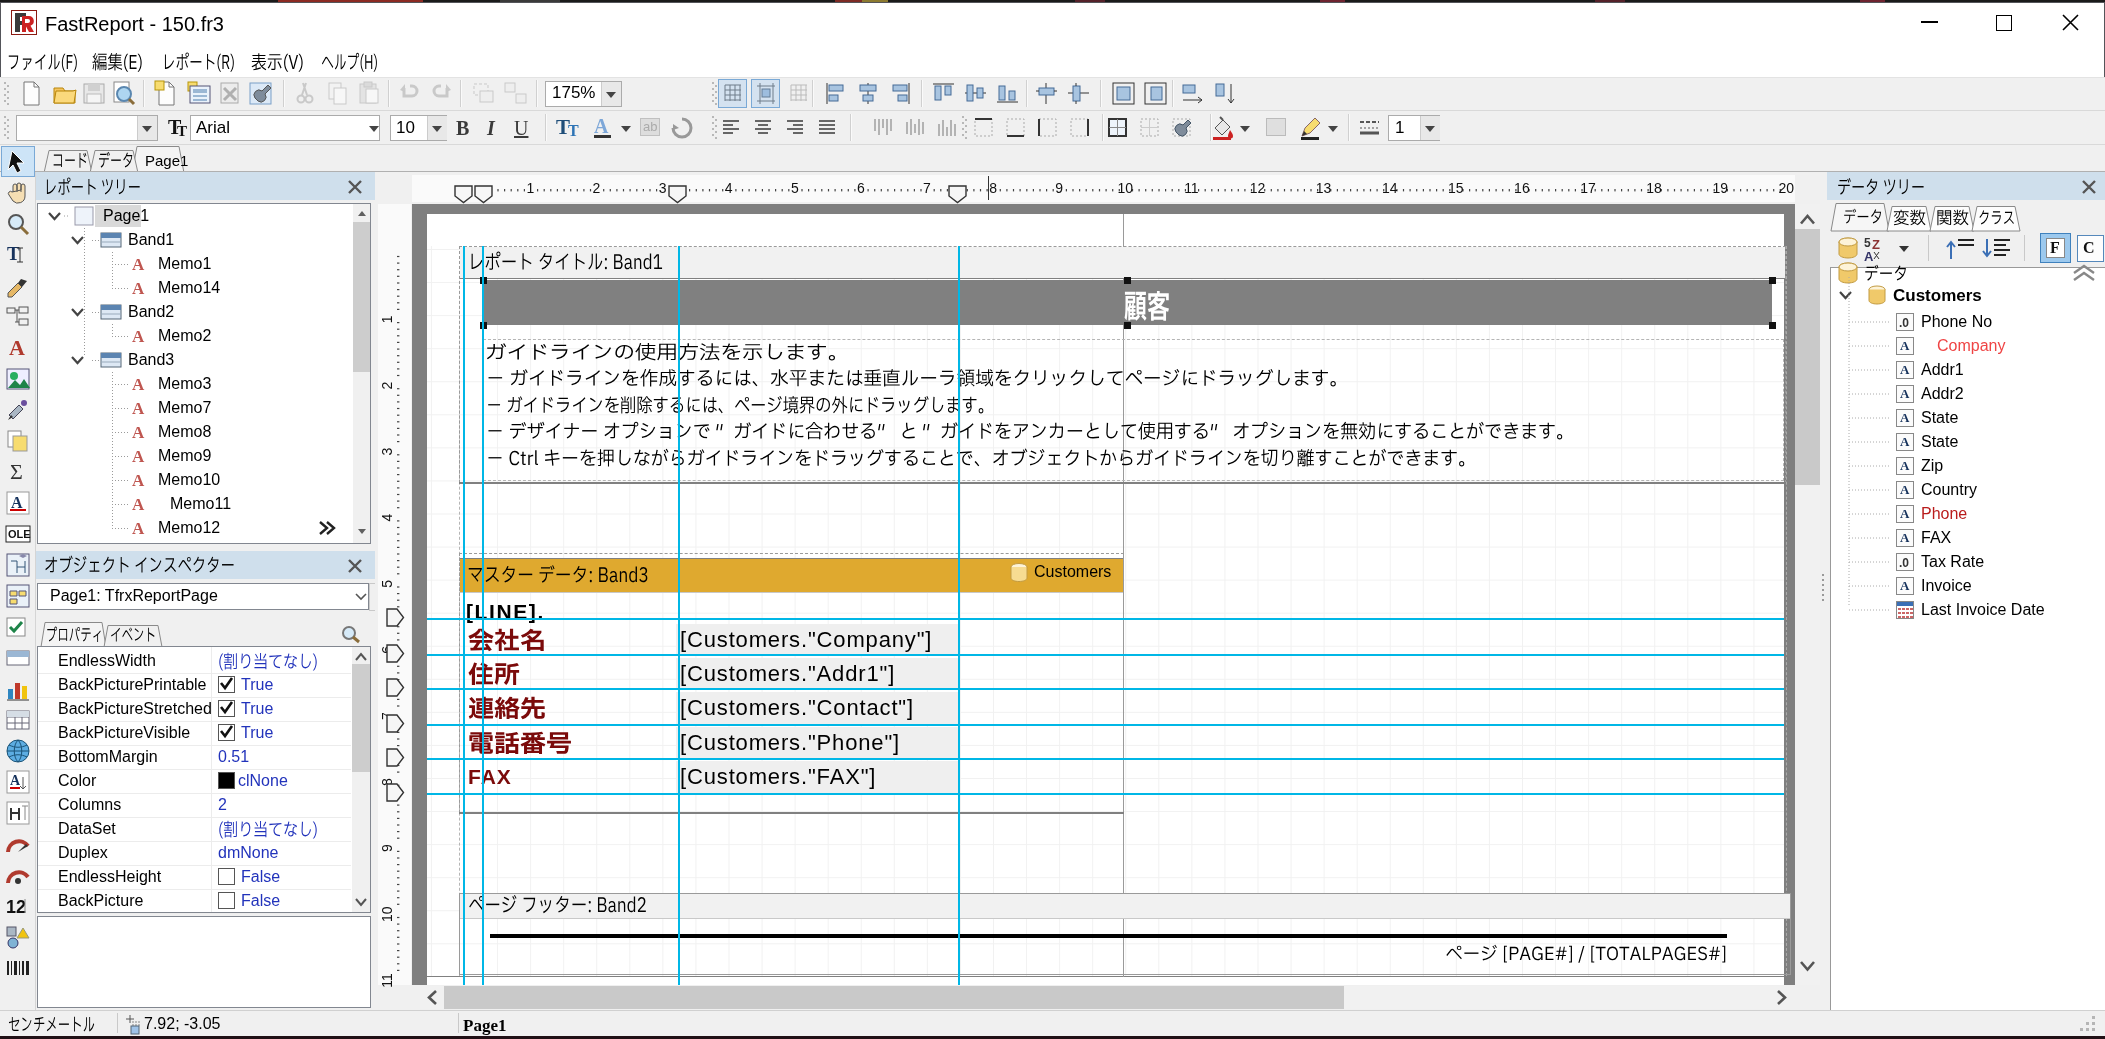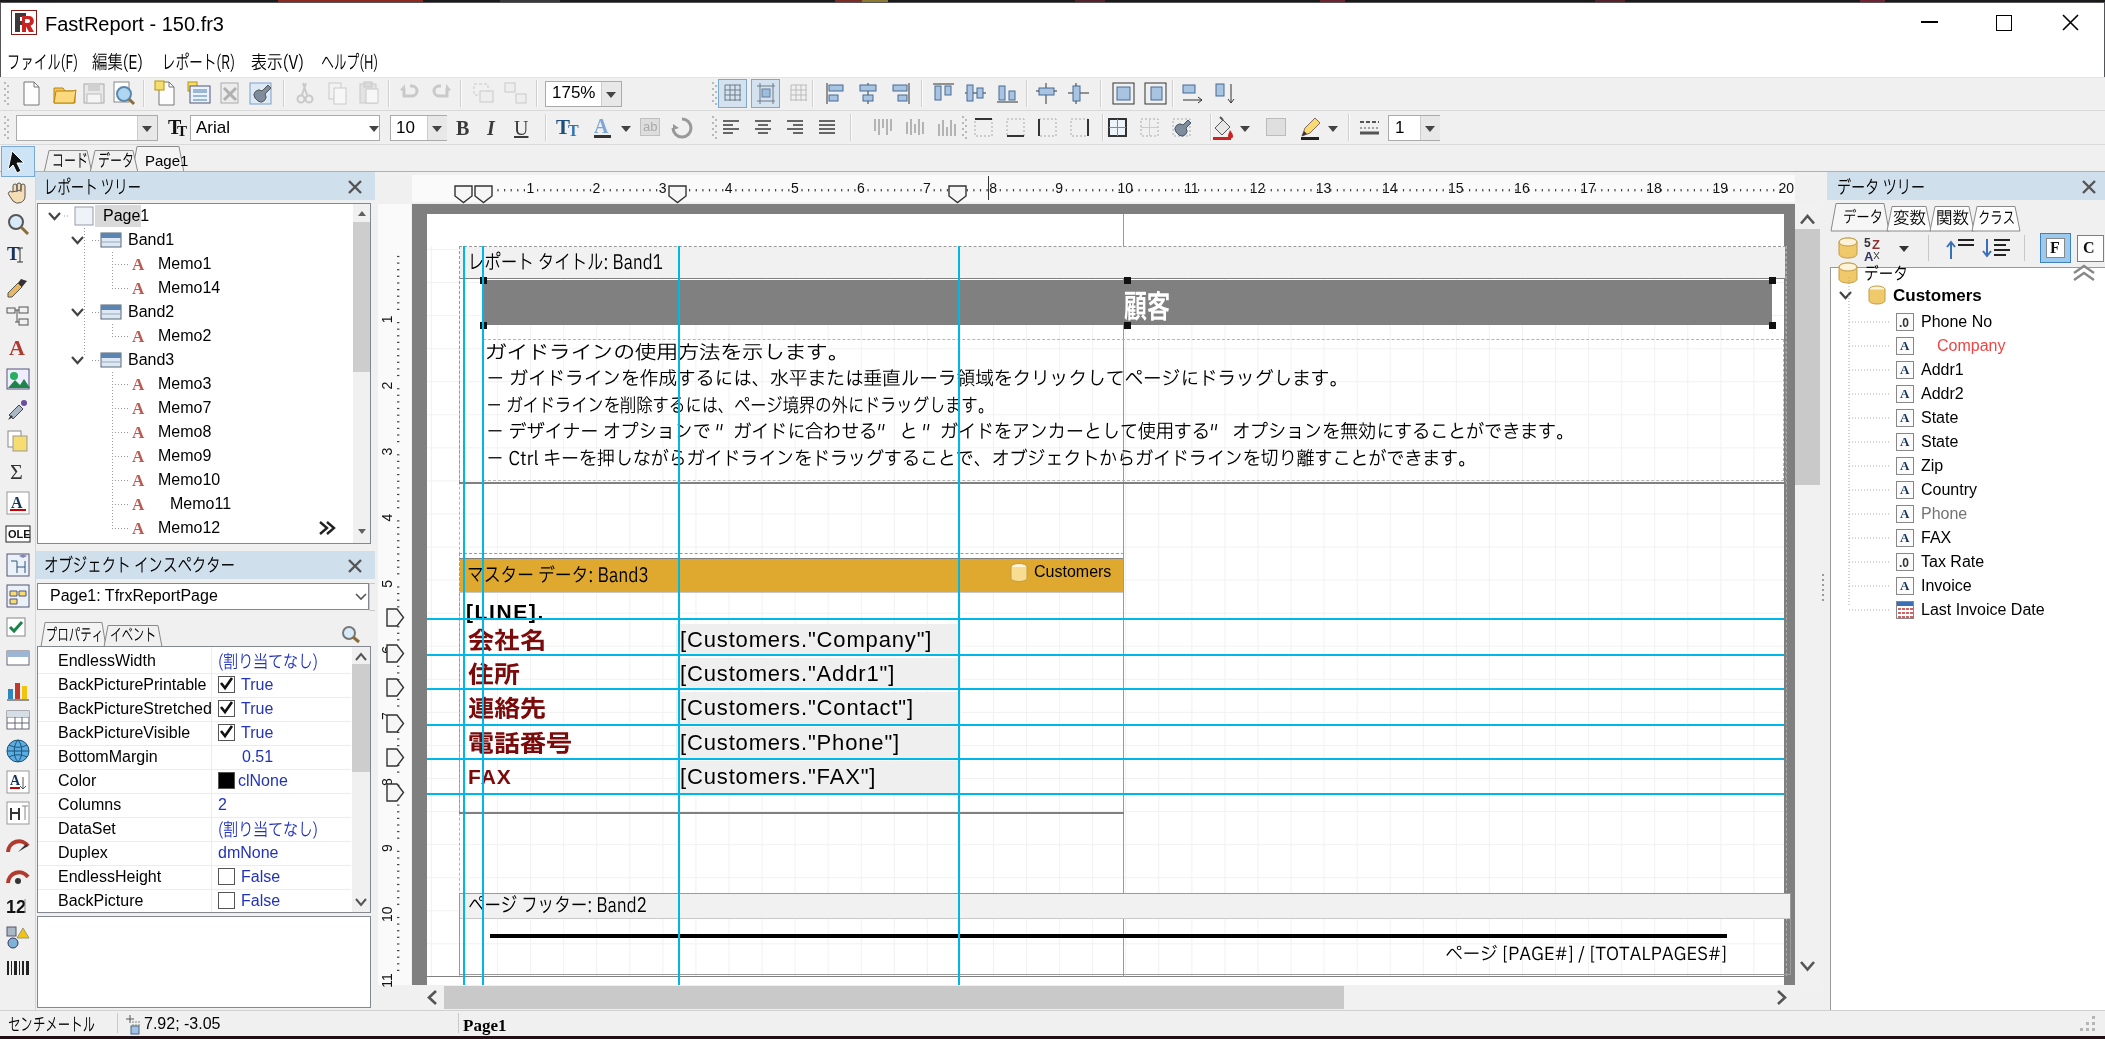--- a/index.html
+++ b/index.html
@@ -954,21 +954,21 @@
 <div class="a" style="left:241px;top:699px;font:normal 16px 'Liberation Sans',sans-serif;color:#2233bb;line-height:20px;white-space:pre;">True</div>
 <div class="a" style="left:58px;top:723px;font:normal 16px 'Liberation Sans',sans-serif;color:#000;line-height:20px;white-space:pre;">BackPictureVisible</div>
 <div class="a" style="left:38px;top:745px;width:313px;height:1px;background:#ececec"></div>
 <div class="a" style="left:218px;top:724px;width:17px;height:17px;background:#fff;border:1px solid #555"></div>
 <svg class="a" style="left:219px;top:725px" width="15" height="13">
     <path d="M2 6l4 5 7-10" stroke="#111" stroke-width="2.6" fill="none"></path>
   </svg>
 <div class="a" style="left:241px;top:723px;font:normal 16px 'Liberation Sans',sans-serif;color:#2233bb;line-height:20px;white-space:pre;">True</div>
 <div class="a" style="left:58px;top:747px;font:normal 16px 'Liberation Sans',sans-serif;color:#000;line-height:20px;white-space:pre;">BottomMargin</div>
 <div class="a" style="left:38px;top:769px;width:313px;height:1px;background:#ececec"></div>
-<div class="a" style="left:218px;top:747px;font:normal 16px 'Liberation Sans',sans-serif;color:#2233bb;line-height:20px;white-space:pre;margin-left:24px;">0.51</div>
+<div class="a" style="left:218px;top:747px;font:normal 16px 'Liberation Sans',sans-serif;color:#2233bb;line-height:20px;white-space:pre;">0.51</div>
 <div class="a" style="left:58px;top:771px;font:normal 16px 'Liberation Sans',sans-serif;color:#000;line-height:20px;white-space:pre;">Color</div>
 <div class="a" style="left:38px;top:793px;width:313px;height:1px;background:#ececec"></div>
 <div class="a" style="left:218px;top:772px;width:17px;height:17px;background:#000;border:1px solid #555"></div>
 <div class="a" style="left:238px;top:771px;font:normal 16px 'Liberation Sans',sans-serif;color:#2233bb;line-height:20px;white-space:pre;">clNone</div>
 <div class="a" style="left:58px;top:795px;font:normal 16px 'Liberation Sans',sans-serif;color:#000;line-height:20px;white-space:pre;">Columns</div>
 <div class="a" style="left:38px;top:817px;width:313px;height:1px;background:#ececec"></div>
 <div class="a" style="left:218px;top:795px;font:normal 16px 'Liberation Sans',sans-serif;color:#2233bb;line-height:20px;white-space:pre;">2</div>
 <div class="a" style="left:58px;top:819px;font:normal 16px 'Liberation Sans',sans-serif;color:#000;line-height:20px;white-space:pre;">DataSet</div>
 <div class="a" style="left:38px;top:841px;width:313px;height:1px;background:#ececec"></div>
 <svg class="a" style="left:218.0px;top:821px;" width="102" height="22">
@@ -1889,21 +1889,21 @@
 <div class="a" style="left:1900px;top:434px;font:bold 13px 'Liberation Serif',serif;color:#16325c;line-height:16px;white-space:pre;">A</div>
 <div class="a" style="left:1921px;top:432px;font:normal 16px 'Liberation Sans',sans-serif;color:#000;line-height:20px;white-space:pre;">State</div>
 <div class="a" style="left:1896px;top:457px;width:18px;height:18px;background:#fbfbfb;border:1px solid #888"></div>
 <div class="a" style="left:1900px;top:458px;font:bold 13px 'Liberation Serif',serif;color:#16325c;line-height:16px;white-space:pre;">A</div>
 <div class="a" style="left:1921px;top:456px;font:normal 16px 'Liberation Sans',sans-serif;color:#000;line-height:20px;white-space:pre;">Zip</div>
 <div class="a" style="left:1896px;top:481px;width:18px;height:18px;background:#fbfbfb;border:1px solid #888"></div>
 <div class="a" style="left:1900px;top:482px;font:bold 13px 'Liberation Serif',serif;color:#16325c;line-height:16px;white-space:pre;">A</div>
 <div class="a" style="left:1921px;top:480px;font:normal 16px 'Liberation Sans',sans-serif;color:#000;line-height:20px;white-space:pre;">Country</div>
 <div class="a" style="left:1896px;top:505px;width:18px;height:18px;background:#fbfbfb;border:1px solid #888"></div>
 <div class="a" style="left:1900px;top:506px;font:bold 13px 'Liberation Serif',serif;color:#16325c;line-height:16px;white-space:pre;">A</div>
-<div class="a" style="left:1921px;top:504px;font:normal 16px 'Liberation Sans',sans-serif;color:#737373;line-height:20px;white-space:pre;">Phone</div>
+<div class="a" style="left:1921px;top:504px;font:normal 16px 'Liberation Sans',sans-serif;color:#b91c1c;line-height:20px;white-space:pre;">Phone</div>
 <div class="a" style="left:1896px;top:529px;width:18px;height:18px;background:#fbfbfb;border:1px solid #888"></div>
 <div class="a" style="left:1900px;top:530px;font:bold 13px 'Liberation Serif',serif;color:#16325c;line-height:16px;white-space:pre;">A</div>
 <div class="a" style="left:1921px;top:528px;font:normal 16px 'Liberation Sans',sans-serif;color:#000;line-height:20px;white-space:pre;">FAX</div>
 <div class="a" style="left:1896px;top:553px;width:18px;height:18px;background:#fbfbfb;border:1px solid #888"></div>
 <div class="a" style="left:1899px;top:556px;font:bold 12px 'Liberation Sans',sans-serif;color:#333;line-height:15px;white-space:pre;">.0</div>
 <div class="a" style="left:1921px;top:552px;font:normal 16px 'Liberation Sans',sans-serif;color:#000;line-height:20px;white-space:pre;">Tax Rate</div>
 <div class="a" style="left:1896px;top:577px;width:18px;height:18px;background:#fbfbfb;border:1px solid #888"></div>
 <div class="a" style="left:1900px;top:578px;font:bold 13px 'Liberation Serif',serif;color:#16325c;line-height:16px;white-space:pre;">A</div>
 <div class="a" style="left:1921px;top:576px;font:normal 16px 'Liberation Sans',sans-serif;color:#000;line-height:20px;white-space:pre;">Invoice</div>
 <div class="a" style="left:1896px;top:601px;width:18px;height:18px;background:#fbfbfb;border:1px solid #888"></div>

